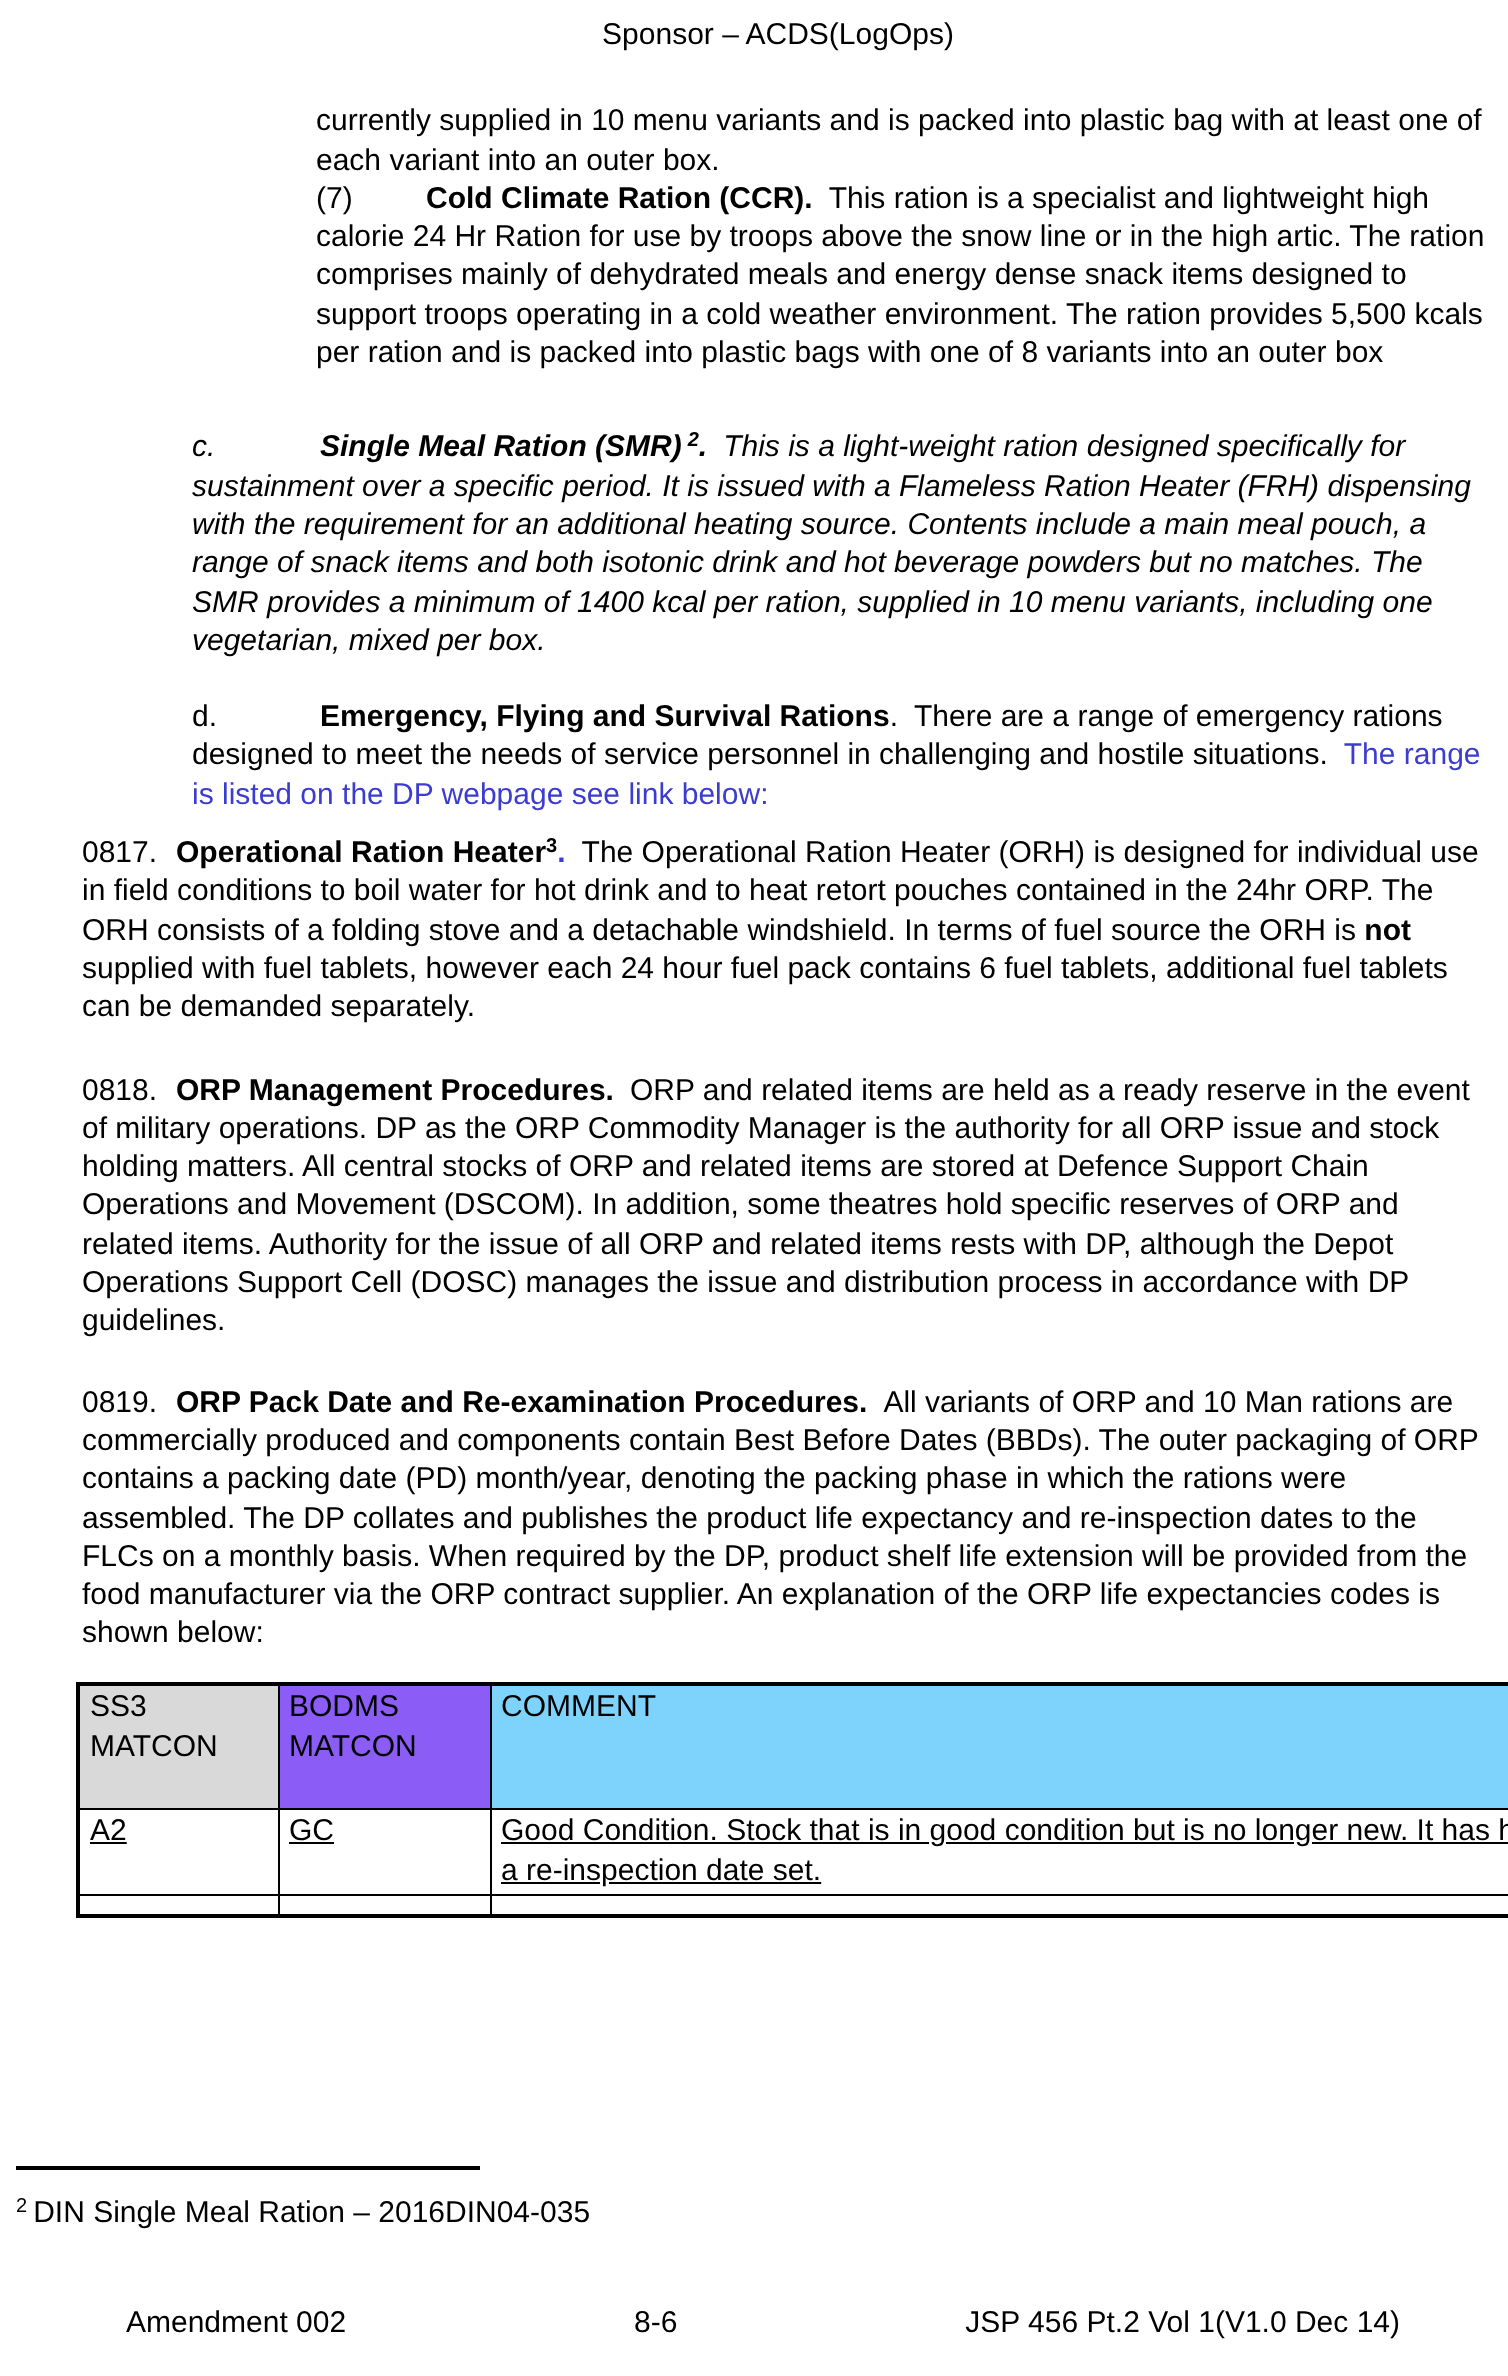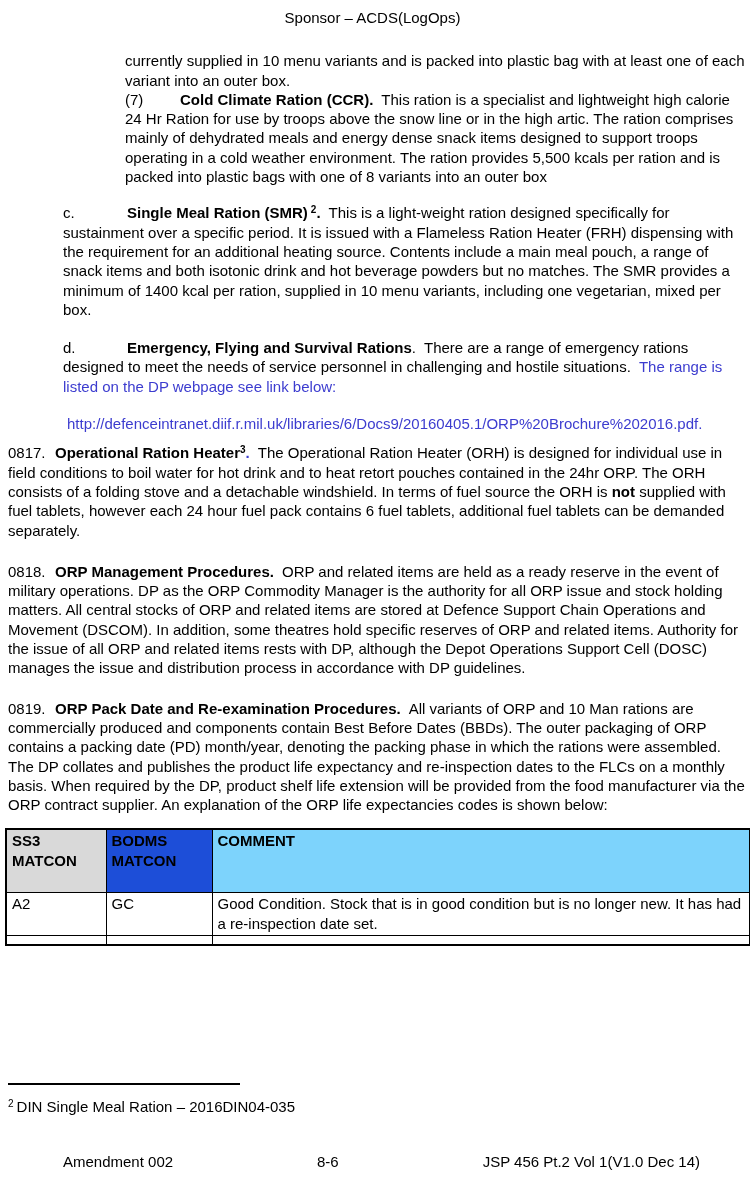--- a/index.html
+++ b/index.html
@@ -8,49 +8,49 @@
     position: relative;
     width: 754px;
     height: 1188px;
     background: #ffffff;
     overflow: hidden;
     font-family: "Liberation Sans", sans-serif;
     font-size: 15px;
     line-height: 19.3px;
     color: #000000;
   }
-  .content { padding-right: 9px; }
+  .content { padding-right: 9px; padding-left: 33px; }
   .sponsor { margin-top: 8px; text-align: center; }
   p { text-align: left; }
   .indent-2 { margin-left: 125px; }
   .indent-1 { margin-left: 63px; }
   .p-main   { margin-left: 8px; }
   .p-intro  { margin-top: 24px; }
   .p-7      { }
-  .p-c      { margin-top: 17px; }
+  .p-c      { margin-top: 28px; font-style: italic; }
   .p-d      { margin-top: 19px; }
   .p-url    { margin-top: 18px; margin-left: 67px; }
   .p-0817   { margin-top: 10px; }
   .p-0818   { margin-top: 22px; }
   .p-0819   { margin-top: 21px; }
   .lbl-sub  { display: inline-block; width: 55px; }
   .lbl-ltr  { display: inline-block; width: 64px; }
   .lbl-num  { display: inline-block; width: 47px; }
   b, .bold { font-weight: bold; }
   sup.s { font-size: 10px; line-height: 0; vertical-align: 5px; font-weight: bold; }
   .gap { margin-left: 8px; }
   .sp  { margin-left: 3px; }
   .table-wrap { margin: 14px 0 0 5px; width: 745px; height: 126px; overflow: hidden; }
   table { border-collapse: collapse; width: 744px; table-layout: fixed; border: 2px solid #000; }
   th, td { border: 1px solid #000; vertical-align: top; padding: 1px 5px; text-align: left;
            font-size: 15px; line-height: 20px; }
-  th { font-weight: bold; height: 63px; }
+  th { font-weight: normal; height: 63px; }
   col.c1 { width: 100px; } col.c2 { width: 106px; } col.c3 { width: 538px; }
   tr.r1 td { height: 23px; }
-  tr.r2 td { height: 43px; }
+  tr.r2 td { height: 43px; text-decoration: underline; }
   tr.cut td { height: 10px; border-bottom: none; }
   .footnotes { position: absolute; left: 8px; top: 1083px; }
   .fn-rule { width: 232px; border-top: 2px solid #000; margin-bottom: 9px; }
   .fn-line { line-height: 25px; text-align: center; }
   .fn-line sup.s { font-weight: normal; }
   .footer { position: absolute; top: 1152px; left: 0; right: 0;
             display: flex; justify-content: space-between;
             padding-left: 63px; padding-right: 54px; }
 </style>
 </head>
@@ -62,39 +62,38 @@
     <div class="sponsor">Sponsor – ACDS(LogOps)</div>
 
     <p class="indent-2 p-intro">currently supplied in 10 menu variants and is packed into plastic bag with at least one of each variant into an outer box.</p>
 
     <p class="indent-2 p-7"><span class="lbl-sub">(7)</span><b>Cold Climate Ration (CCR).</b><span class="gap">This ration is a specialist and lightweight high calorie 24 Hr Ration for use by troops above the snow line or in the high artic.  The ration comprises mainly of dehydrated meals and energy dense snack items designed to support troops operating in a cold weather environment.  The ration provides 5,500 kcals per ration and is packed into plastic bags with one of 8 variants into an outer box</span></p>
 
     <p class="indent-1 p-c"><span class="lbl-ltr">c.</span><b>Single Meal Ration (SMR)</b><sup class="s sp">2</sup><b>.</b><span class="gap">This is a light-weight ration designed specifically for sustainment over a specific period.  It is issued with a Flameless Ration Heater (FRH) dispensing with the requirement for an additional heating source.  Contents include a main meal pouch, a range of snack items and both isotonic drink and hot beverage powders but no matches.  The SMR provides a minimum of 1400 kcal per ration, supplied in 10 menu variants, including one vegetarian, mixed per box.</span></p>
 
     <p class="indent-1 p-d"><span class="lbl-ltr">d.</span><b>Emergency, Flying and Survival Rations</b><span>.</span><span class="gap">There are a range of emergency rations designed to meet the needs of service personnel in challenging and hostile situations.</span><span class="gap" style="color: rgb(60, 60, 207);">The range is listed on the DP webpage see link below:</span></p>
 
-    <p class="p-url" style="color: rgb(60, 60, 207);">http://defenceintranet.diif.r.mil.uk/libraries/6/Docs9/20160405.1/ORP%20Brochure%202016.pdf.</p>
 
     <p class="p-main p-0817"><span class="lbl-num">0817.</span><b>Operational Ration Heater</b><sup class="s">3</sup><b style="color: rgb(60, 60, 207);">.</b><span class="gap">The Operational Ration Heater (ORH) is designed for individual use in field conditions to boil water for hot drink and to heat retort pouches contained in the 24hr ORP.  The ORH consists of a folding stove and a detachable windshield.  In terms of fuel source the ORH is </span><b>not</b><span> supplied with fuel tablets, however each 24 hour fuel pack contains 6 fuel tablets, additional fuel tablets can be demanded separately.</span></p>
 
     <p class="p-main p-0818"><span class="lbl-num">0818.</span><b>ORP Management Procedures.</b><span class="gap">ORP and related items are held as a ready reserve in the event of military operations.  DP as the ORP Commodity Manager is the authority for all ORP issue and stock holding matters.  All central stocks of ORP and related items are stored at Defence Support Chain Operations and Movement (DSCOM).  In addition, some theatres hold specific reserves of ORP and related items.  Authority for the issue of all ORP and related items rests with DP, although the Depot Operations Support Cell (DOSC) manages the issue and distribution process in accordance with DP guidelines.</span></p>
 
     <p class="p-main p-0819"><span class="lbl-num">0819.</span><b>ORP Pack Date and Re-examination Procedures.</b><span class="gap">All variants of ORP and 10 Man rations are commercially produced and components contain Best Before Dates (BBDs).  The outer packaging of ORP contains a packing date (PD) month/year, denoting the packing phase in which the rations were assembled.  The DP collates and publishes the product life expectancy and re-inspection dates to the FLCs on a monthly basis.  When required by the DP, product shelf life extension will be provided from the food manufacturer via the ORP contract supplier.  An explanation of the ORP life expectancies codes is shown below:</span></p>
 
     <div class="table-wrap">
       <table>
         <colgroup>
             <col class="c1">
             <col class="c2">
             <col class="c3">
           </colgroup>
         <tbody>
             <tr>
           <th style="background-color: rgb(217, 217, 217);">SS3 MATCON</th>
-          <th style="background-color: #1d4ed8;">BODMS MATCON</th>
+          <th style="background-color: #8b5cf6;">BODMS MATCON</th>
           <th style="background-color: #7dd3fc;">COMMENT</th>
         </tr>
         <tr class="r2">
           <td>A2</td>
           <td>GC</td>
           <td>Good Condition.  Stock that is in good condition but is no longer new. It has had a re-inspection date set.</td>
         </tr>
         <tr class="cut">
           <td></td>
               <td></td>

